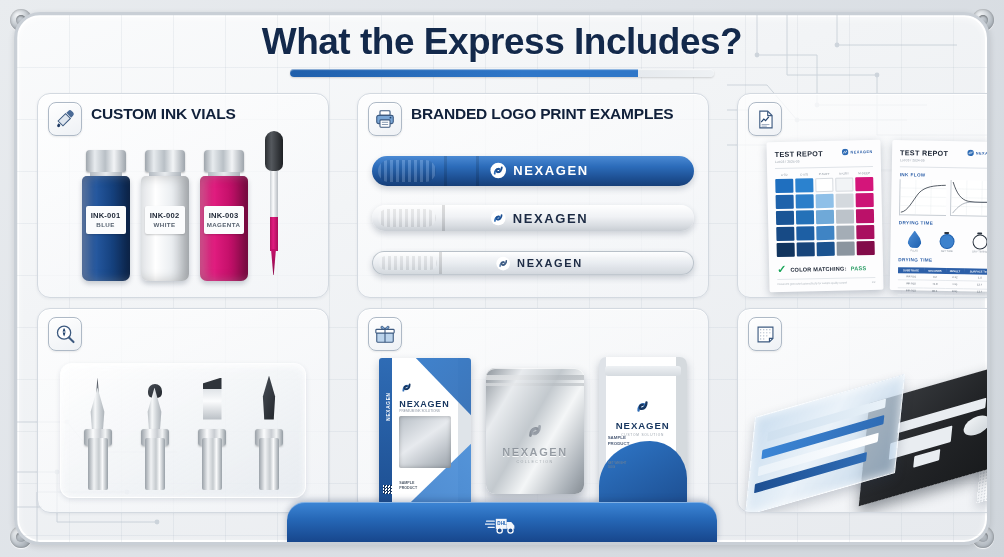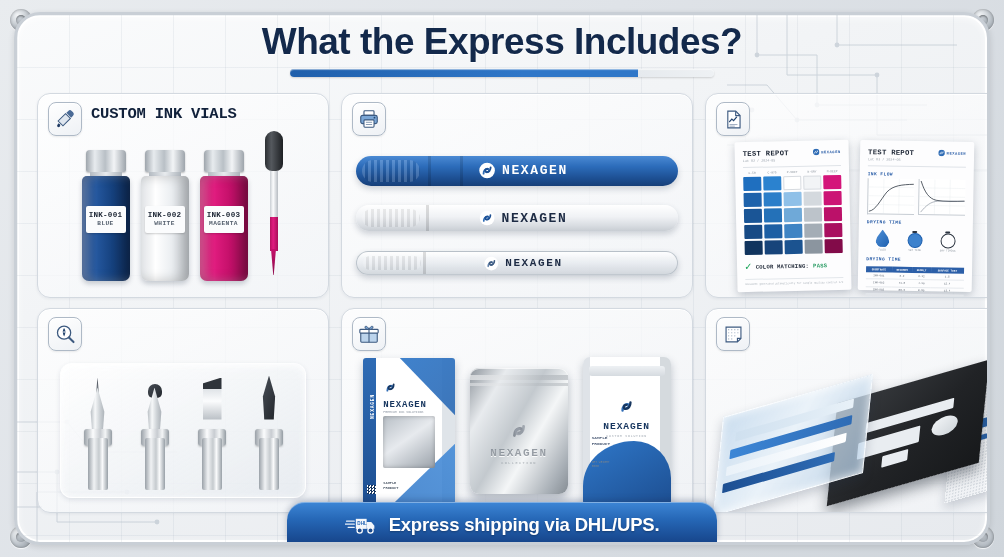--- a/index.html
+++ b/index.html
@@ -68,21 +68,21 @@
   #title-underline{
     margin:6px auto 0; width:424px; height:8px; border-radius:5px;
     background:linear-gradient(to right,#1f5fab 0%,#2f77c8 55%,#2f77c8 82%,#e6eaee 82%,#eef1f4 100%);
     box-shadow:inset 0 1px 1px rgba(255,255,255,.55), 0 1px 2px rgba(0,0,0,.15);
   }
 
   
   #grid{
     position:absolute; left:20px; right:20px; top:78px; height:420px;
     display:grid; grid-template-columns:292px 352px 298px;
-    grid-template-rows:1fr 1fr; gap:10px 12px;font-family:Liberation Mono, monospace;
+    grid-template-rows:1fr 1fr; gap:10px 28px;
   }
   .panel{
     position:relative; border-radius:13px;
     background:linear-gradient(155deg,rgba(255,255,255,.80),rgba(244,246,249,.62));
     border:1px solid #d3d9e0;
     box-shadow:0 1px 3px rgba(40,60,90,.07), inset 0 1px 0 rgba(255,255,255,.9);
     padding:8px 10px;
     overflow:hidden;
   }
   .panel-head{ display:flex; align-items:flex-start; gap:9px; }
@@ -446,20 +446,21 @@
           <div class="icon-badge">
             <svg width="22" height="22" viewBox="0 0 24 24">
               <rect x="6.5" y="3" width="11" height="5" rx="1" fill="#ffffff" stroke="#3d5a80" stroke-width="1.2"></rect>
               <rect x="3" y="8" width="18" height="9" rx="2" fill="#7aa6d6" stroke="#2f5party" stroke-width="0"></rect>
               <rect x="3" y="8" width="18" height="9" rx="2" fill="#7aa6d6" stroke="#3d5a80" stroke-width="1.2"></rect>
               <rect x="6.5" y="13" width="11" height="8" rx="1" fill="#ffffff" stroke="#3d5a80" stroke-width="1.2"></rect>
               <path d="M8.6 15.6h6.8M8.6 18h6.8" stroke="#7f93ad" stroke-width="1"></path>
               <circle cx="18" cy="10.5" r="1" fill="#24456f"></circle>
             </svg>
           </div>
+          <div class="panel-title">BRANDED LOGO PRINT EXAMPLES</div>
         </div>
         <div class="stage">
           <div class="pen-col">
             <div class="pen blue">
               <div class="grip"></div>
               <div class="ring" style="left:72px"></div>
               <div class="ring" style="left:104px"></div>
               <div class="brand">
                 <svg class="logo-mark" width="17" height="17" viewBox="0 0 24 24">
                   <circle cx="12" cy="12" r="11" fill="#ffffff"></circle>
@@ -831,17 +832,16 @@
         <path d="M28 11h6l4 5v4h-10z" fill="#ffffff" opacity=".95"></path>
         <g stroke="#ffffff" stroke-width="1.6" stroke-linecap="round" opacity=".9">
           <line x1="2" y1="10" x2="12" y2="10"></line>
           <line x1="0" y1="14" x2="12" y2="14"></line>
           <line x1="4" y1="18" x2="12" y2="18"></line>
         </g>
         <circle cx="19" cy="22" r="3.4" fill="#1b4b8f" stroke="#ffffff" stroke-width="1.6"></circle>
         <circle cx="33" cy="22" r="3.4" fill="#1b4b8f" stroke="#ffffff" stroke-width="1.6"></circle>
         <text x="16" y="15" font-family="Liberation Sans, sans-serif" font-size="6" font-weight="bold" fill="#2566b5">DHL</text>
       </svg>
-      <span id="banner-text">Express shipping via DHL/UPS.</span>
     </div>
 
   </div>
 </div>
 
 </body></html>

